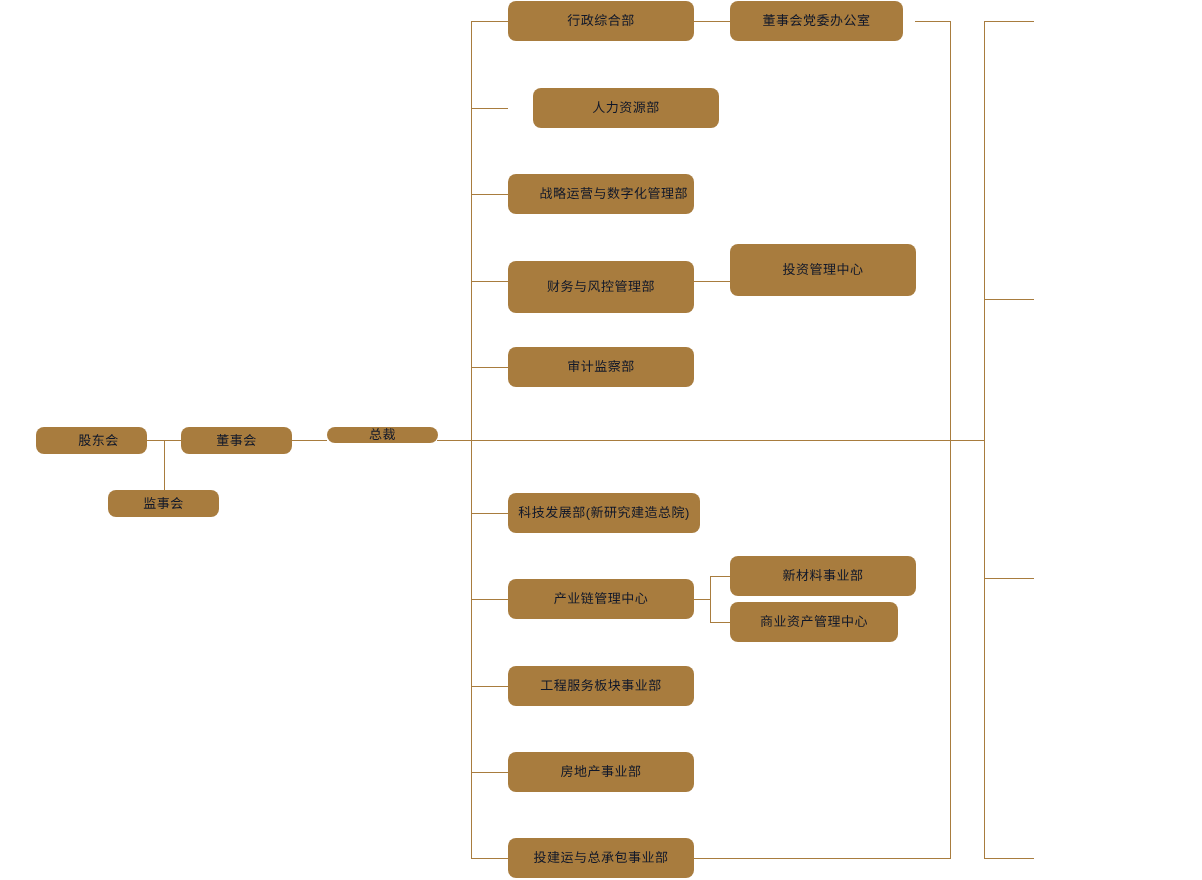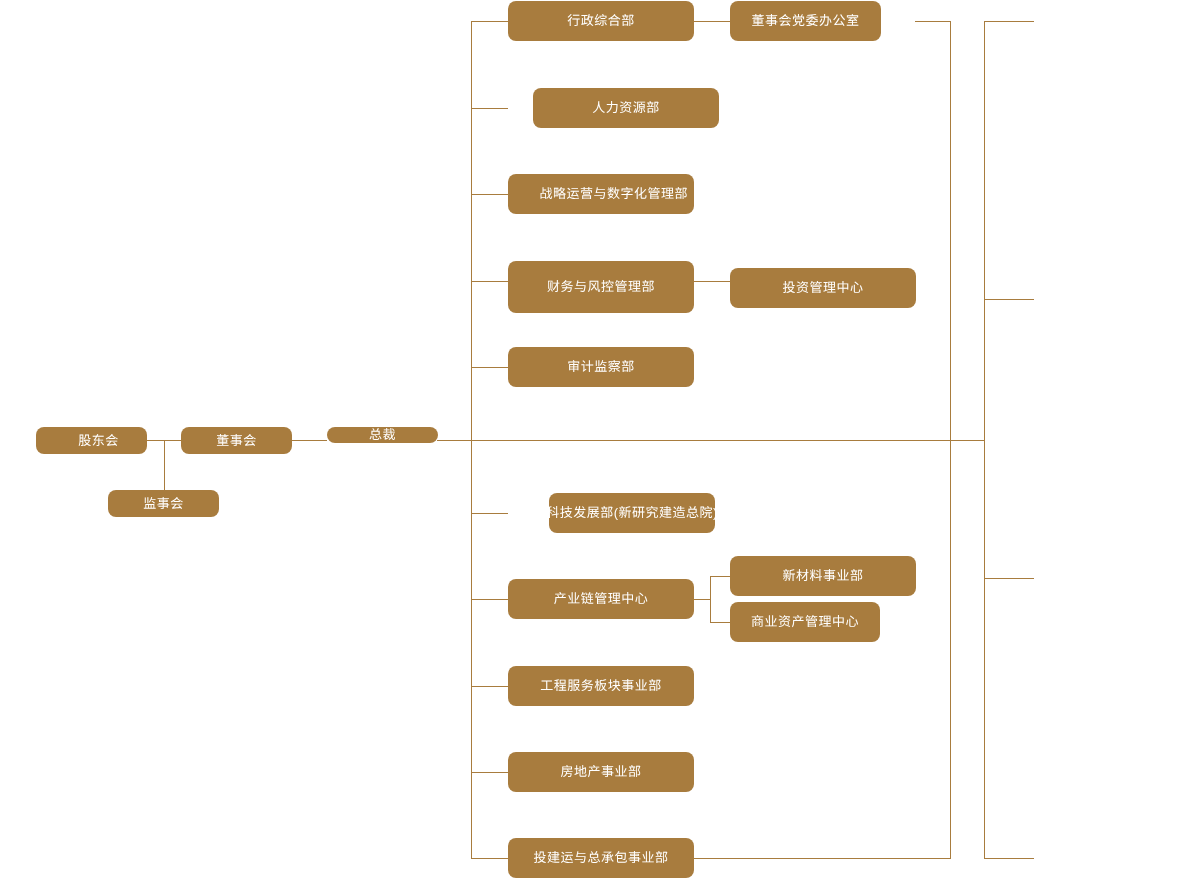--- a/index.html
+++ b/index.html
@@ -16,21 +16,21 @@
     width: 1202px;
     height: 880px;
     background: #ffffff;
     overflow: hidden;
   }
   .node {
     position: absolute;
     box-sizing: border-box;
     background: #a87c3e;
     border-radius: 8px;
-    color: #ffffff;
+    color: #0f172a;
     font-size: 13px;
     line-height: 1.2;
     display: flex;
     align-items: center;
     justify-content: center;
     text-align: center;
     padding: 0 6px;
     letter-spacing: 0.5px;
     white-space: nowrap;
     user-select: none;
@@ -109,57 +109,57 @@
   </div>
 
   <div class="node level-1" style="left:327px; top:427px; width:111px; height:16px;">
     <span>总裁</span>
   </div>
 
   <div class="node level-2" style="left:508px; top:1px; width:186px; height:40px;">
     <span>行政综合部</span>
   </div>
 
-  <div class="node level-3" style="left:730px; top:1px; width:151px; height:40px;">
+  <div class="node level-3" style="left:730px; top:1px; width:173px; height:40px;">
     <span>董事会党委办公室</span>
   </div>
 
   <div class="node level-2" style="left:508px; top:88px; width:186px; height:40px;margin-left:25px;">
     <span>人力资源部</span>
   </div>
 
   <div class="node level-2" style="left:508px; top:174px; width:186px; height:40px;justify-content:flex-end;">
     <span>战略运营与数字化管理部</span>
   </div>
 
   <div class="node level-2" style="left:508px; top:261px; width:186px; height:52px;">
     <span>财务与风控管理部</span>
   </div>
 
-  <div class="node level-3" style="left:730px; top:268px; width:186px; height:40px;text-align:right;">
+  <div class="node level-3" style="left:730px; top:244px; width:186px; height:52px;text-align:right;">
     <span>投资管理中心</span>
   </div>
 
   <div class="node level-2" style="left:508px; top:347px; width:186px; height:40px;">
     <span>审计监察部</span>
   </div>
 
-  <div class="node level-2" style="left:508px; top:493px; width:166px; height:40px;margin-left:41px;">
+  <div class="node level-2" style="left:508px; top:493px; width:192px; height:40px;">
     <span>科技发展部(新研究建造总院)</span>
   </div>
 
   <div class="node level-2" style="left:508px; top:579px; width:186px; height:40px;">
     <span>产业链管理中心</span>
   </div>
 
   <div class="node level-3" style="left:730px; top:556px; width:186px; height:40px;">
     <span>新材料事业部</span>
   </div>
 
-  <div class="node level-3" style="left:730px; top:602px; width:150px; height:40px;">
+  <div class="node level-3" style="left:730px; top:602px; width:168px; height:40px;">
     <span>商业资产管理中心</span>
   </div>
 
   <div class="node level-2" style="left:508px; top:666px; width:186px; height:40px;">
     <span>工程服务板块事业部</span>
   </div>
 
   <div class="node level-2" style="left:508px; top:752px; width:186px; height:40px;">
     <span>房地产事业部</span>
   </div>

